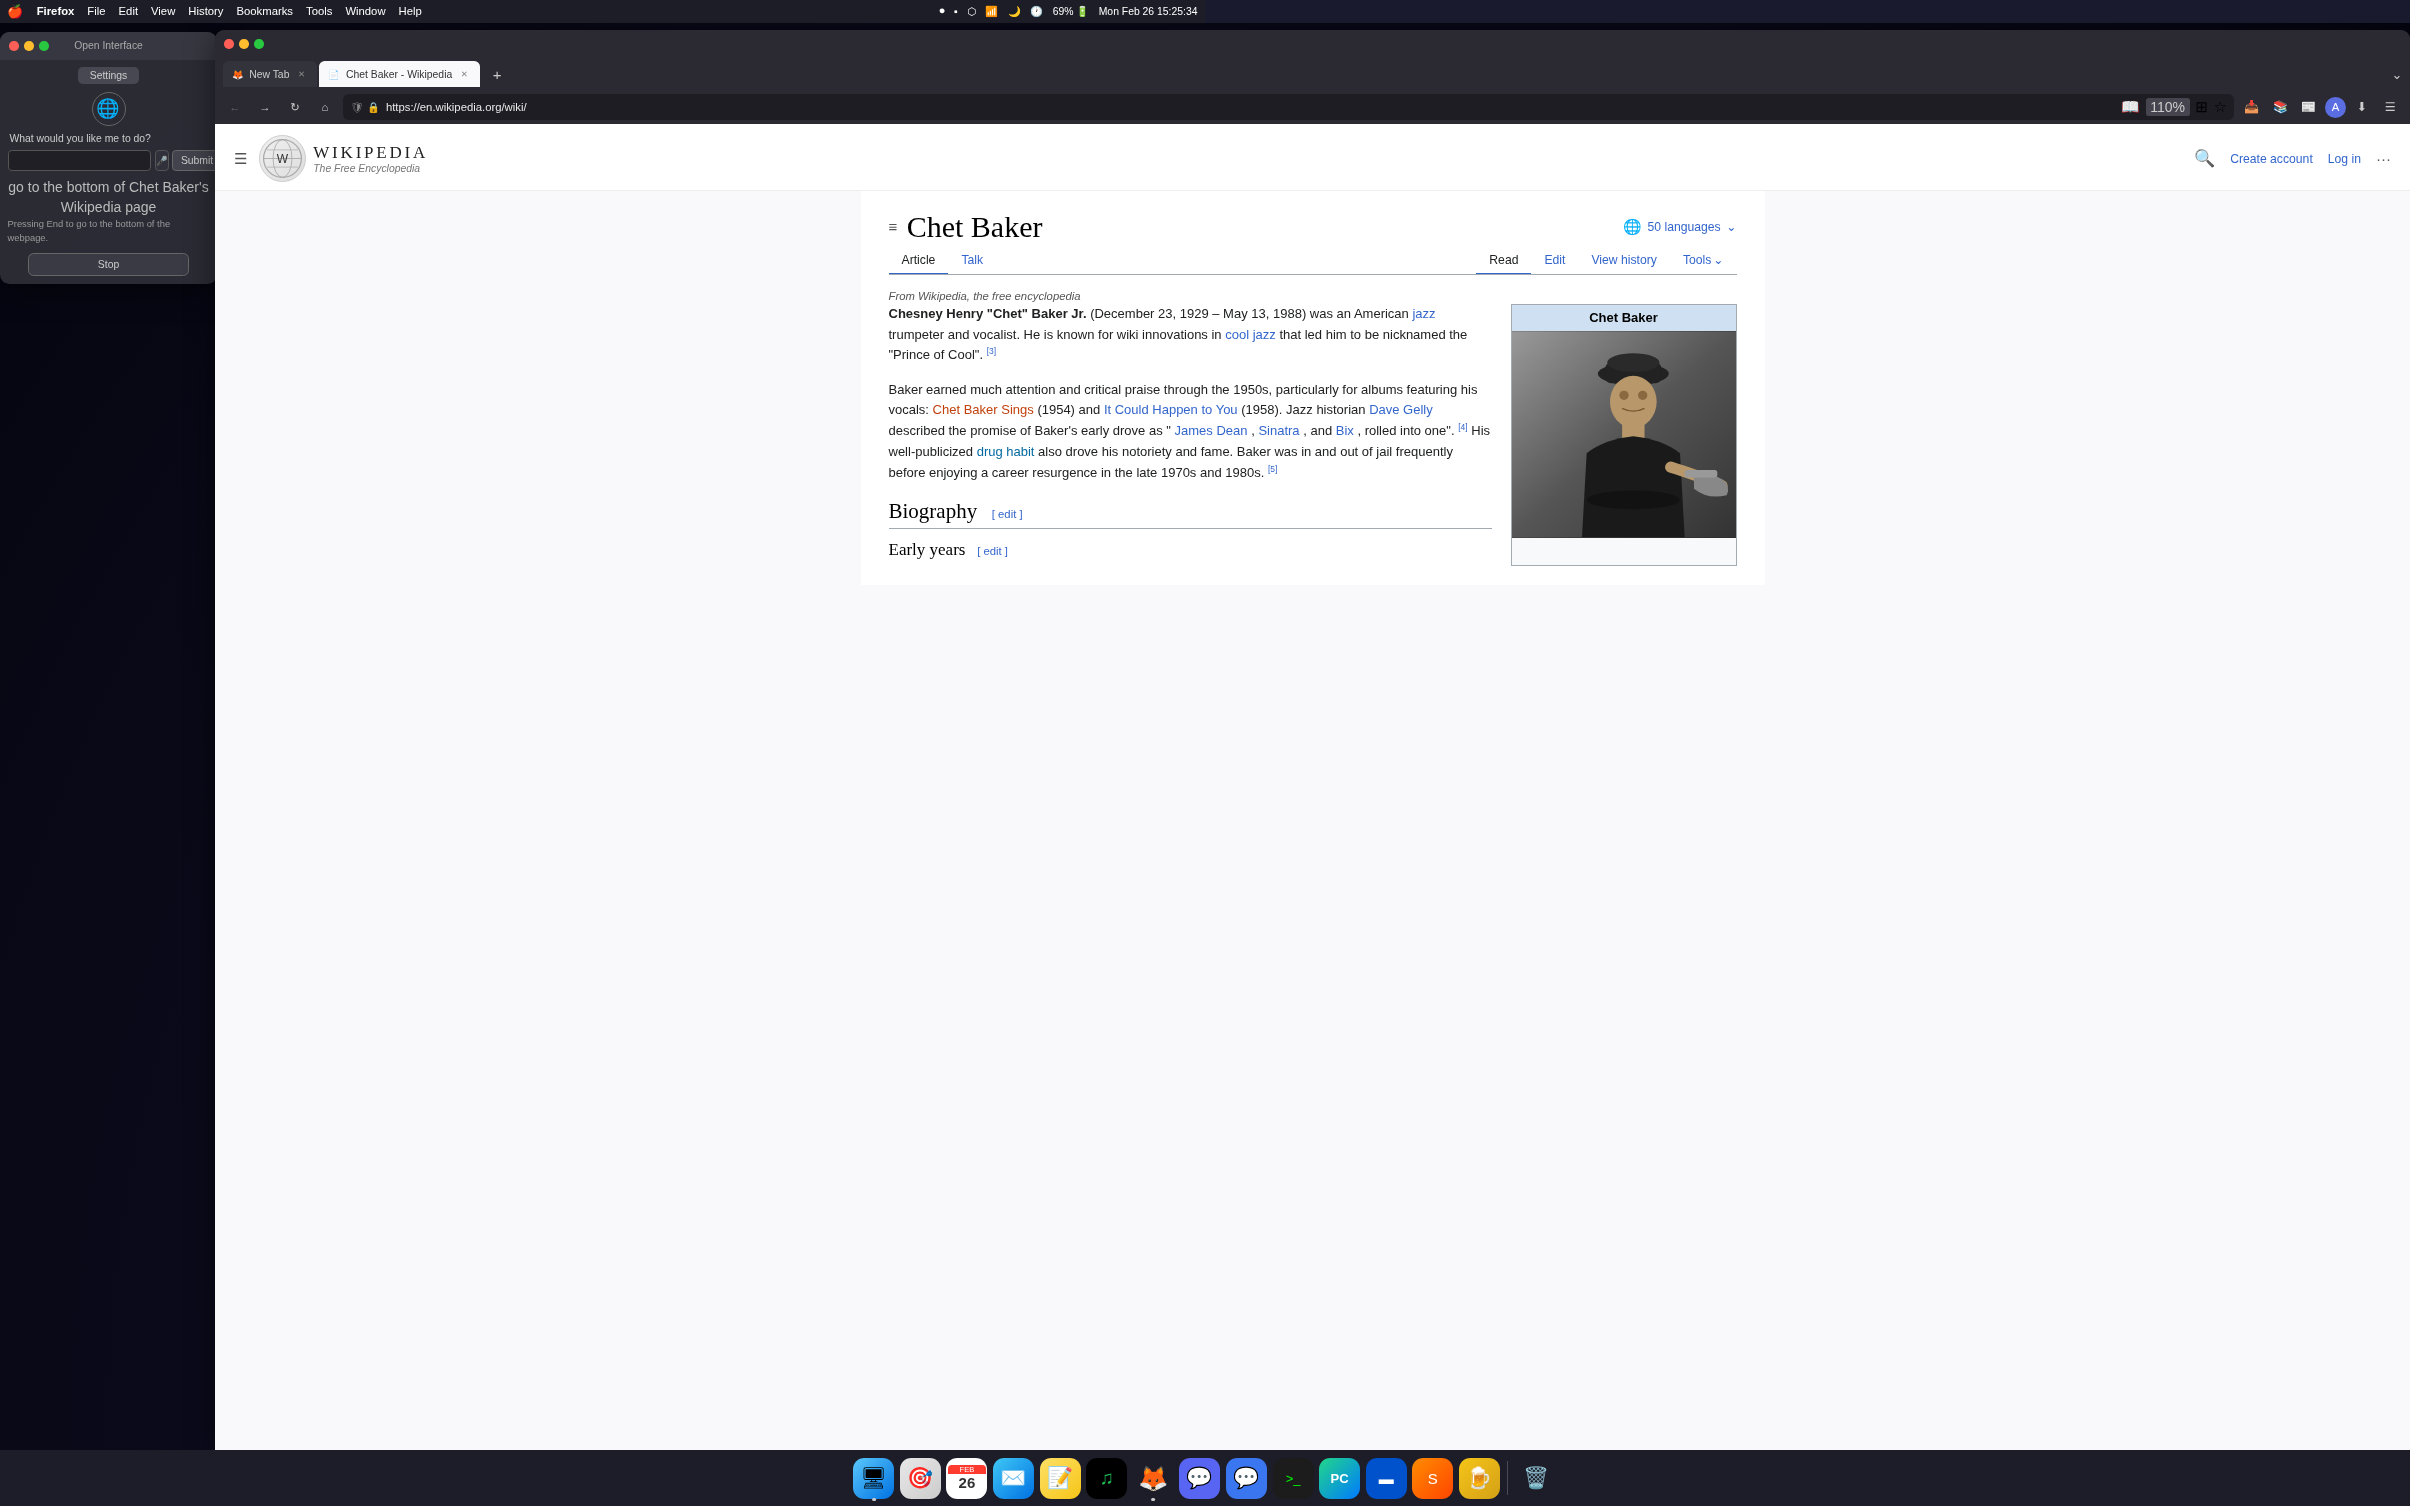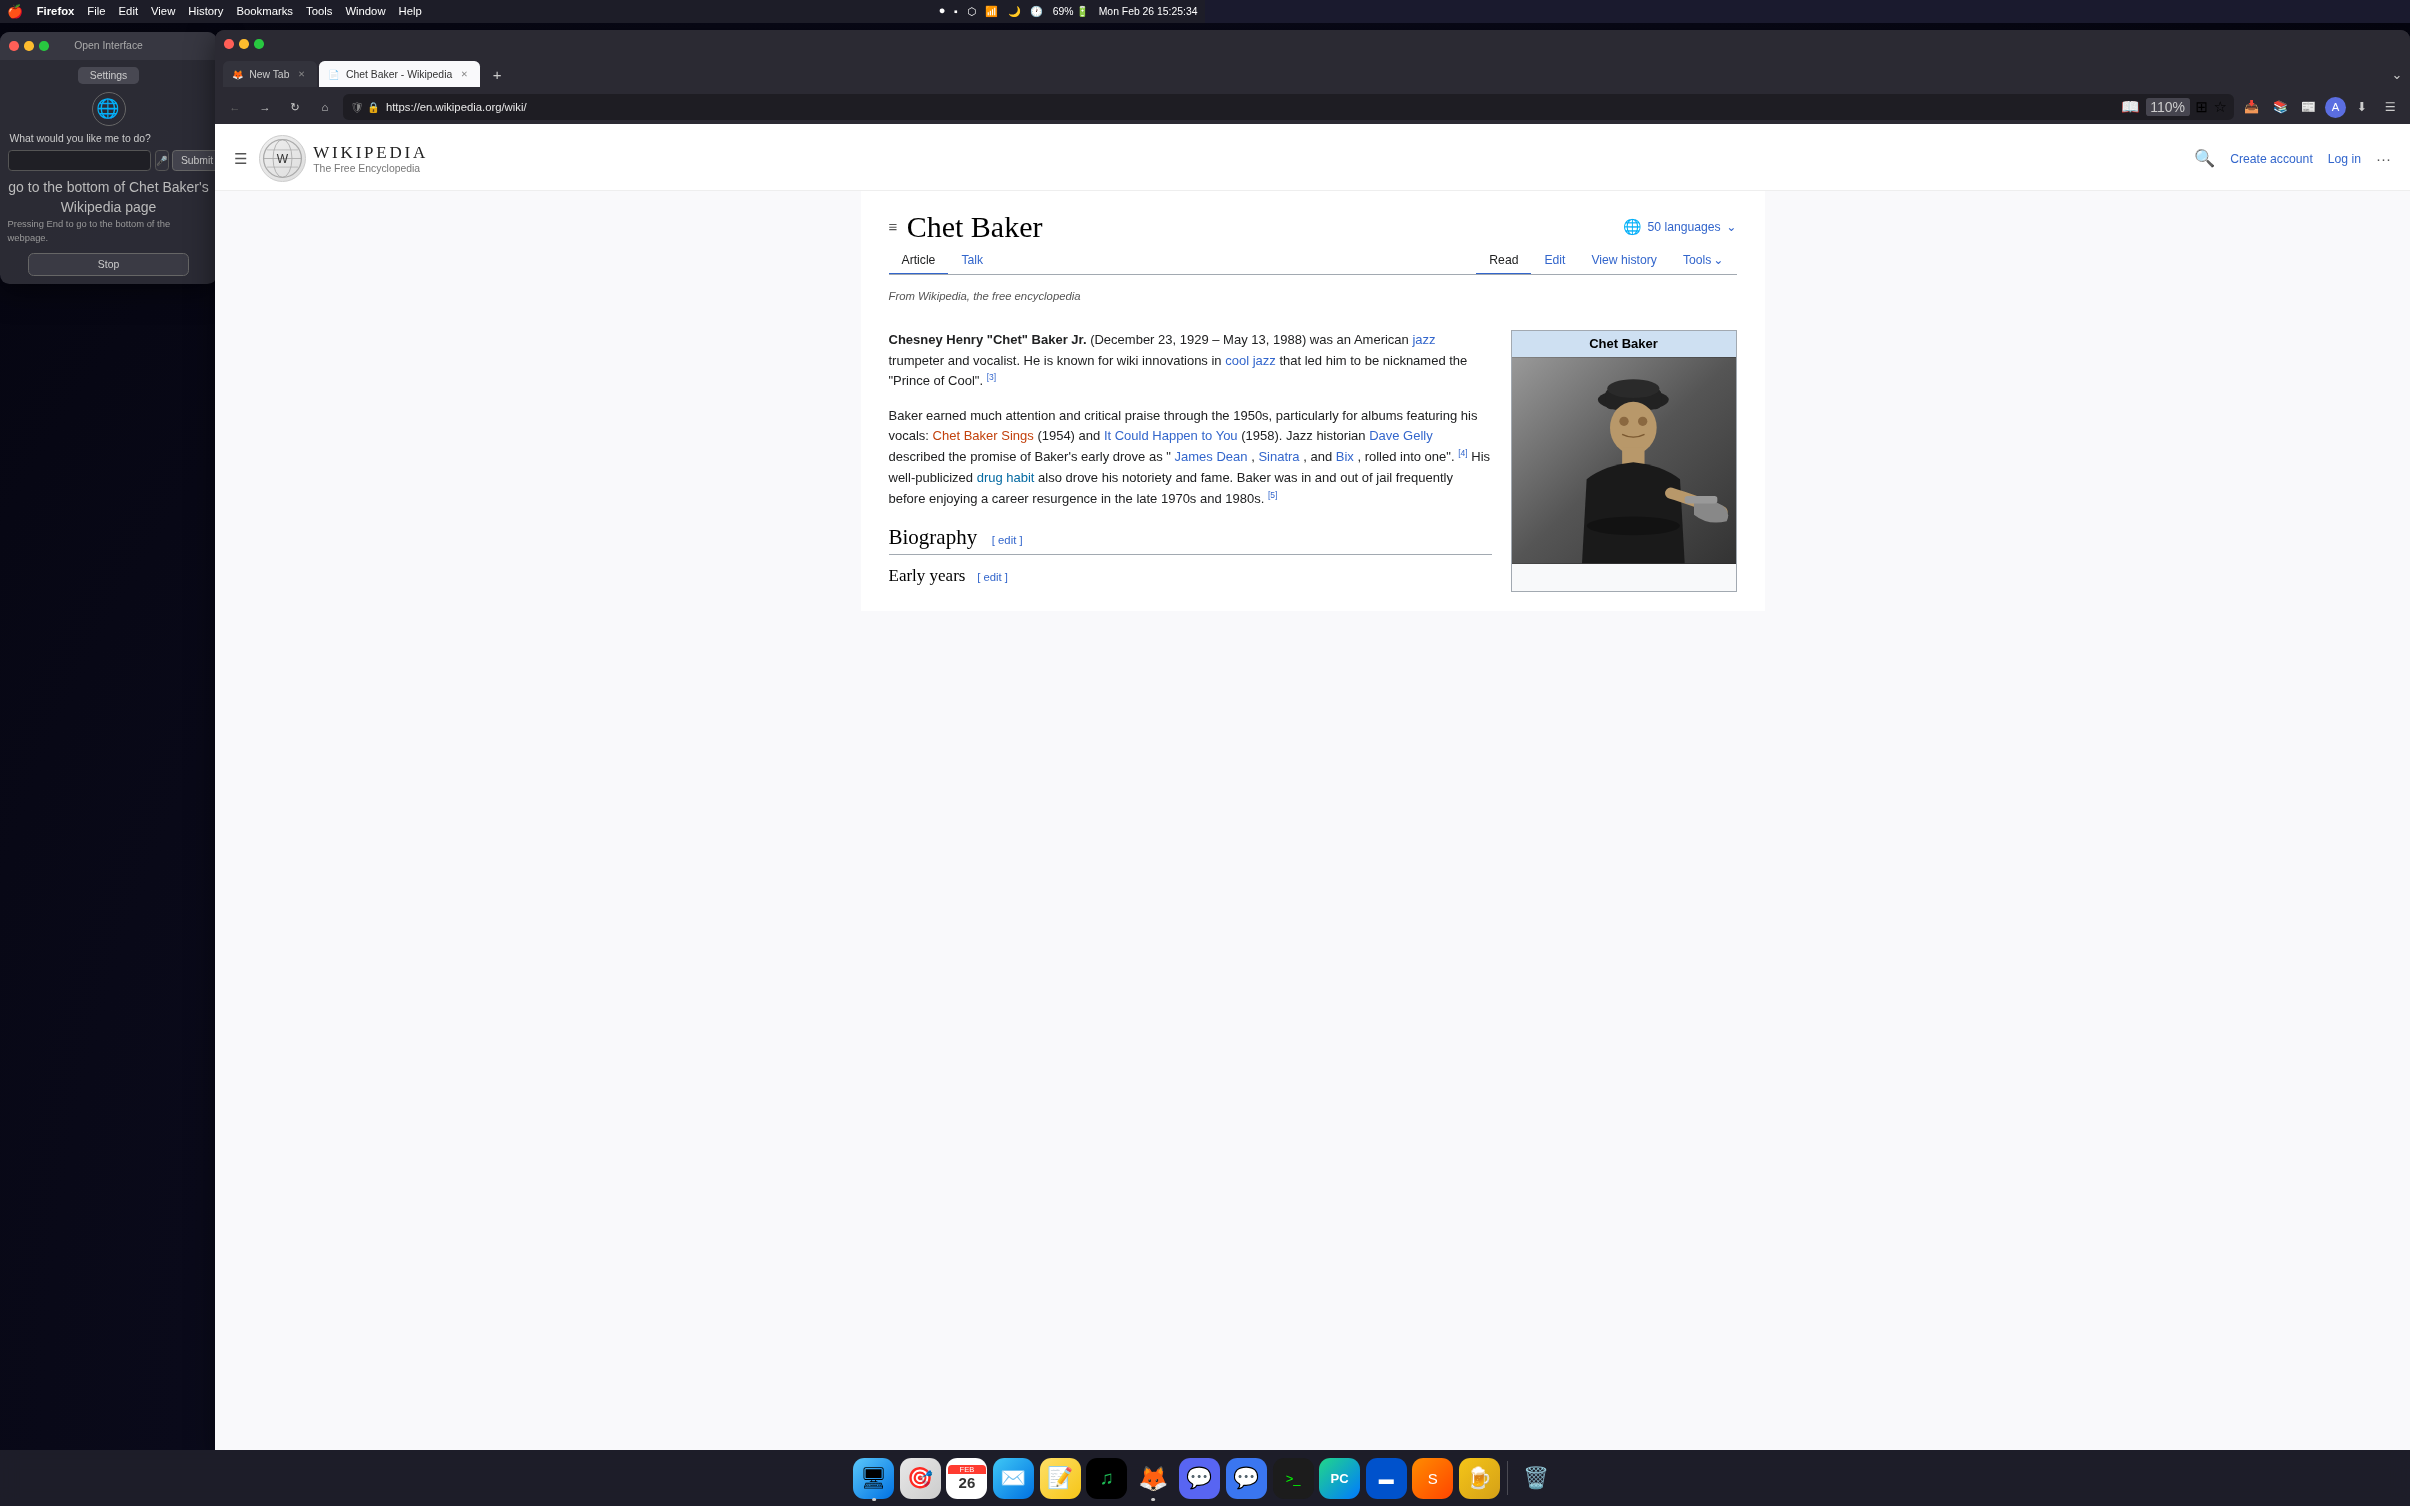--- a/index.html
+++ b/index.html
@@ -370,20 +370,21 @@
     }
     .wiki-logo-text .wiki-title {
       font-size: 19px;
       font-family: 'Linux Libertine', Georgia, serif;
       letter-spacing: 1.9px;
       color: #333;
     }
     .wiki-logo-text .wiki-sub {
       font-size: 10.4px;
       color: #777;
+      font-style: italic;
     }
     .wiki-header-right {
       display: flex;
       align-items: center;
       gap: 15px;
     }
     .wiki-search-icon {
       font-size: 17px;
       color: #555;
       cursor: pointer;
@@ -461,21 +462,21 @@
       display: flex;
       gap: 0;
     }
     .article-tab-right .article-tab {
       color: #3366cc;
     }
 
     .from-wiki {
       font-size: 11.3px;
       color: #555;
-      margin-bottom: 28px;
+      margin-bottom: 2px;
       font-style: italic;
     }
 
     .article-body {
       display: flex;
       gap: 19px;
     }
     .article-text {
       flex: 1;
     }

